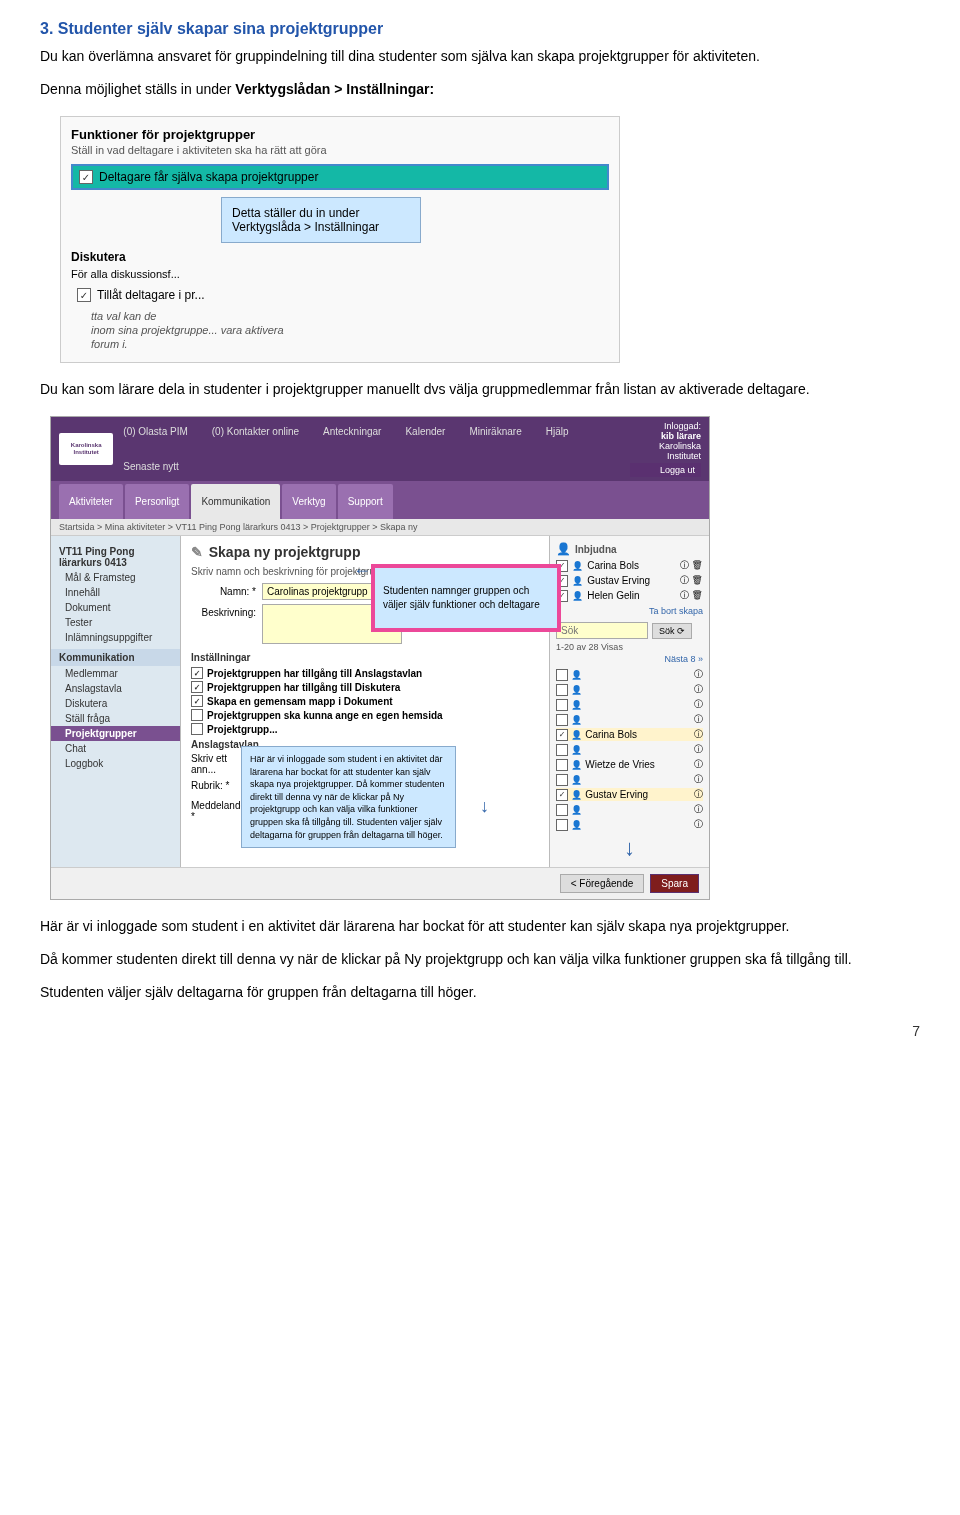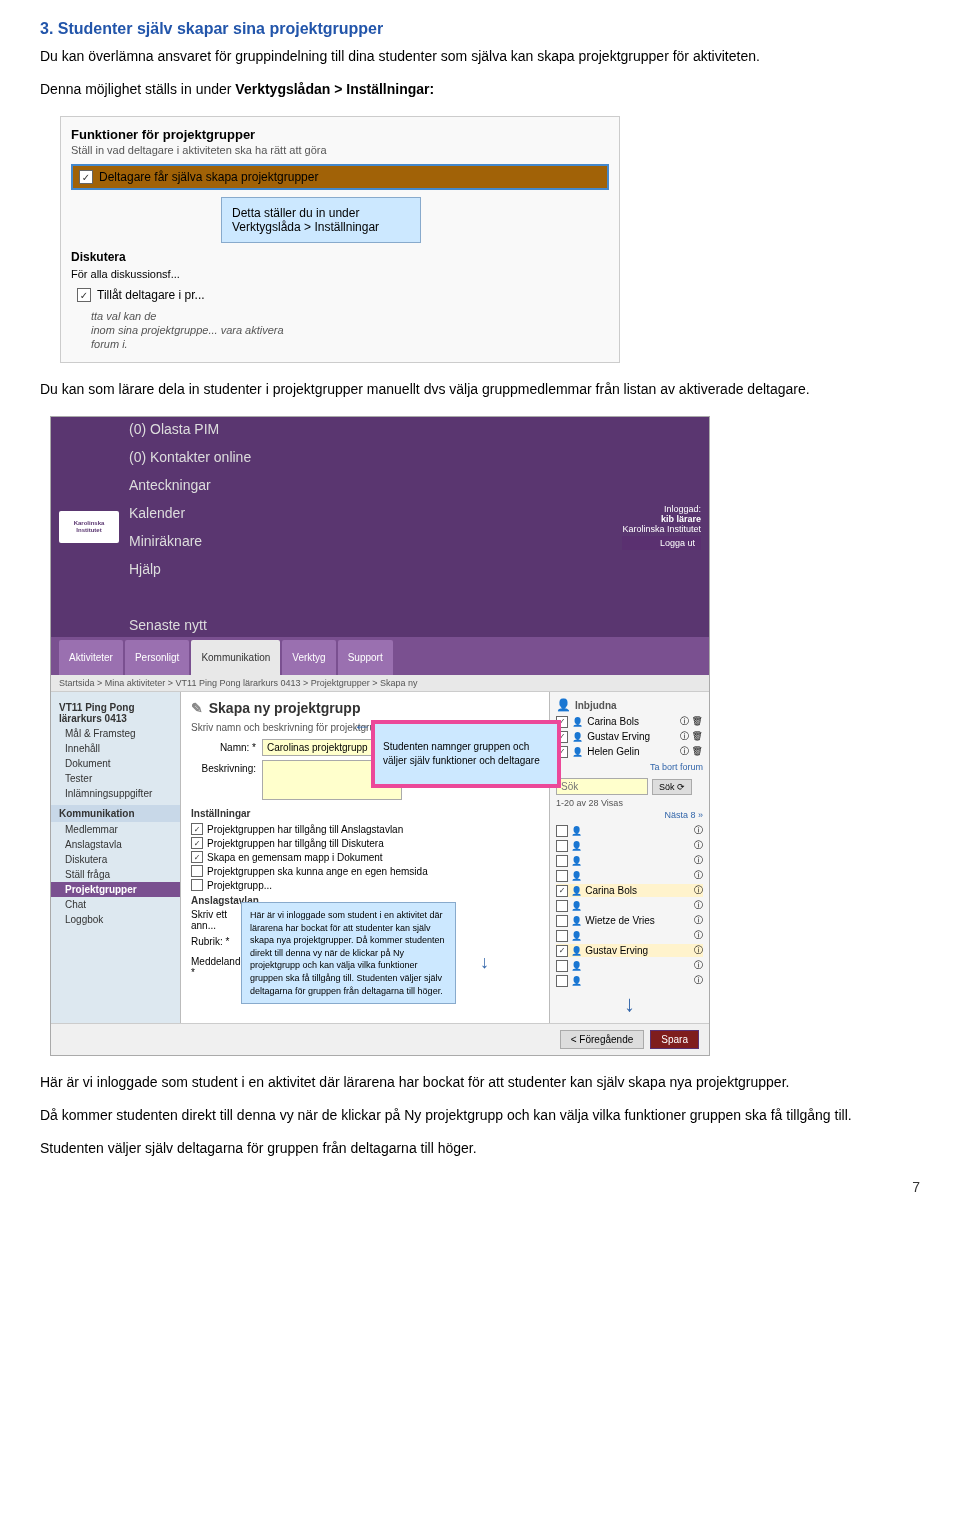--- a/index.html
+++ b/index.html
@@ -44,21 +44,21 @@
     }
     .checkbox-row {
       display: flex;
       align-items: center;
       gap: 6px;
       margin: 4px 0;
       padding: 4px 6px;
     }
     .checkbox-row.highlighted {
       border: 2px solid #4488cc;
-      background: #a16207;
+      background: #14b8a6;
     }
     .checkbox-symbol {
       width: 14px;
       height: 14px;
       border: 1px solid #666;
       background: #fff;
       display: inline-flex;
       align-items: center;
       justify-content: center;
       font-size: 10px;
@@ -120,24 +120,23 @@
       align-items: center;
       justify-content: center;
       color: #5a3670;
       font-size: 7px;
       font-weight: bold;
       line-height: 1.2;
     }
     .ss2-toplinks {
       display: flex;
       flex-wrap: wrap;
-      gap: 12px;
+      gap: 24px;
       color: #ddd;
-      font-size: 14px;
-      flex-direction: column;
+      font-size: 10px;
     }
     .ss2-inloggad {
       margin-left: auto;
       text-align: right;
       font-size: 9px;
       color: #fff;
     }
     .ss2-inloggad .name { font-weight: bold; }
     
     .ss2-navbar {
@@ -249,20 +248,21 @@
       font-size: 10px;
       margin: 8px 0 4px 0;
       color: #333;
     }
     .ss2-checkbox-row {
       display: flex;
       align-items: center;
       gap: 4px;
       margin: 2px 0;
       font-size: 10px;
+      font-weight: bold;
     }
     .ss2-cb {
       width: 12px;
       height: 12px;
       border: 1px solid #666;
       background: #fff;
       display: inline-flex;
       align-items: center;
       justify-content: center;
       font-size: 8px;
@@ -590,21 +590,21 @@
         <span style="font-size:9px;">👤</span>
         <span>Gustav Erving</span>
         <span style="margin-left:auto; font-size:9px; cursor:pointer;">ⓘ 🗑</span>
       </div>
       <div class="ss2-invited-item">
         <div class="ss2-cb checked"></div>
         <span style="font-size:9px;">👤</span>
         <span>Helen Gelin</span>
         <span style="margin-left:auto; font-size:9px; cursor:pointer;">ⓘ 🗑</span>
       </div>
-      <a class="ss2-remove-link">Ta bort forum</a>
+      <a class="ss2-remove-link">Ta bort skapa</a>
 
       <div class="ss2-search-row">
         <input class="ss2-search-input" placeholder="Sök" style="background: rgb(255, 255, 204); border: 1px solid rgb(170, 170, 170); padding: 2px 4px; font-size: 10px; width: 92px;">
         <button class="ss2-search-btn">Sök ⟳</button>
       </div>
       <div class="ss2-results-info">1-20 av 28 Visas</div>
       <a class="ss2-next-link">Nästa 8 »</a>
 
       <div class="ss2-candidate-row">
         <div class="ss2-cb"></div>

